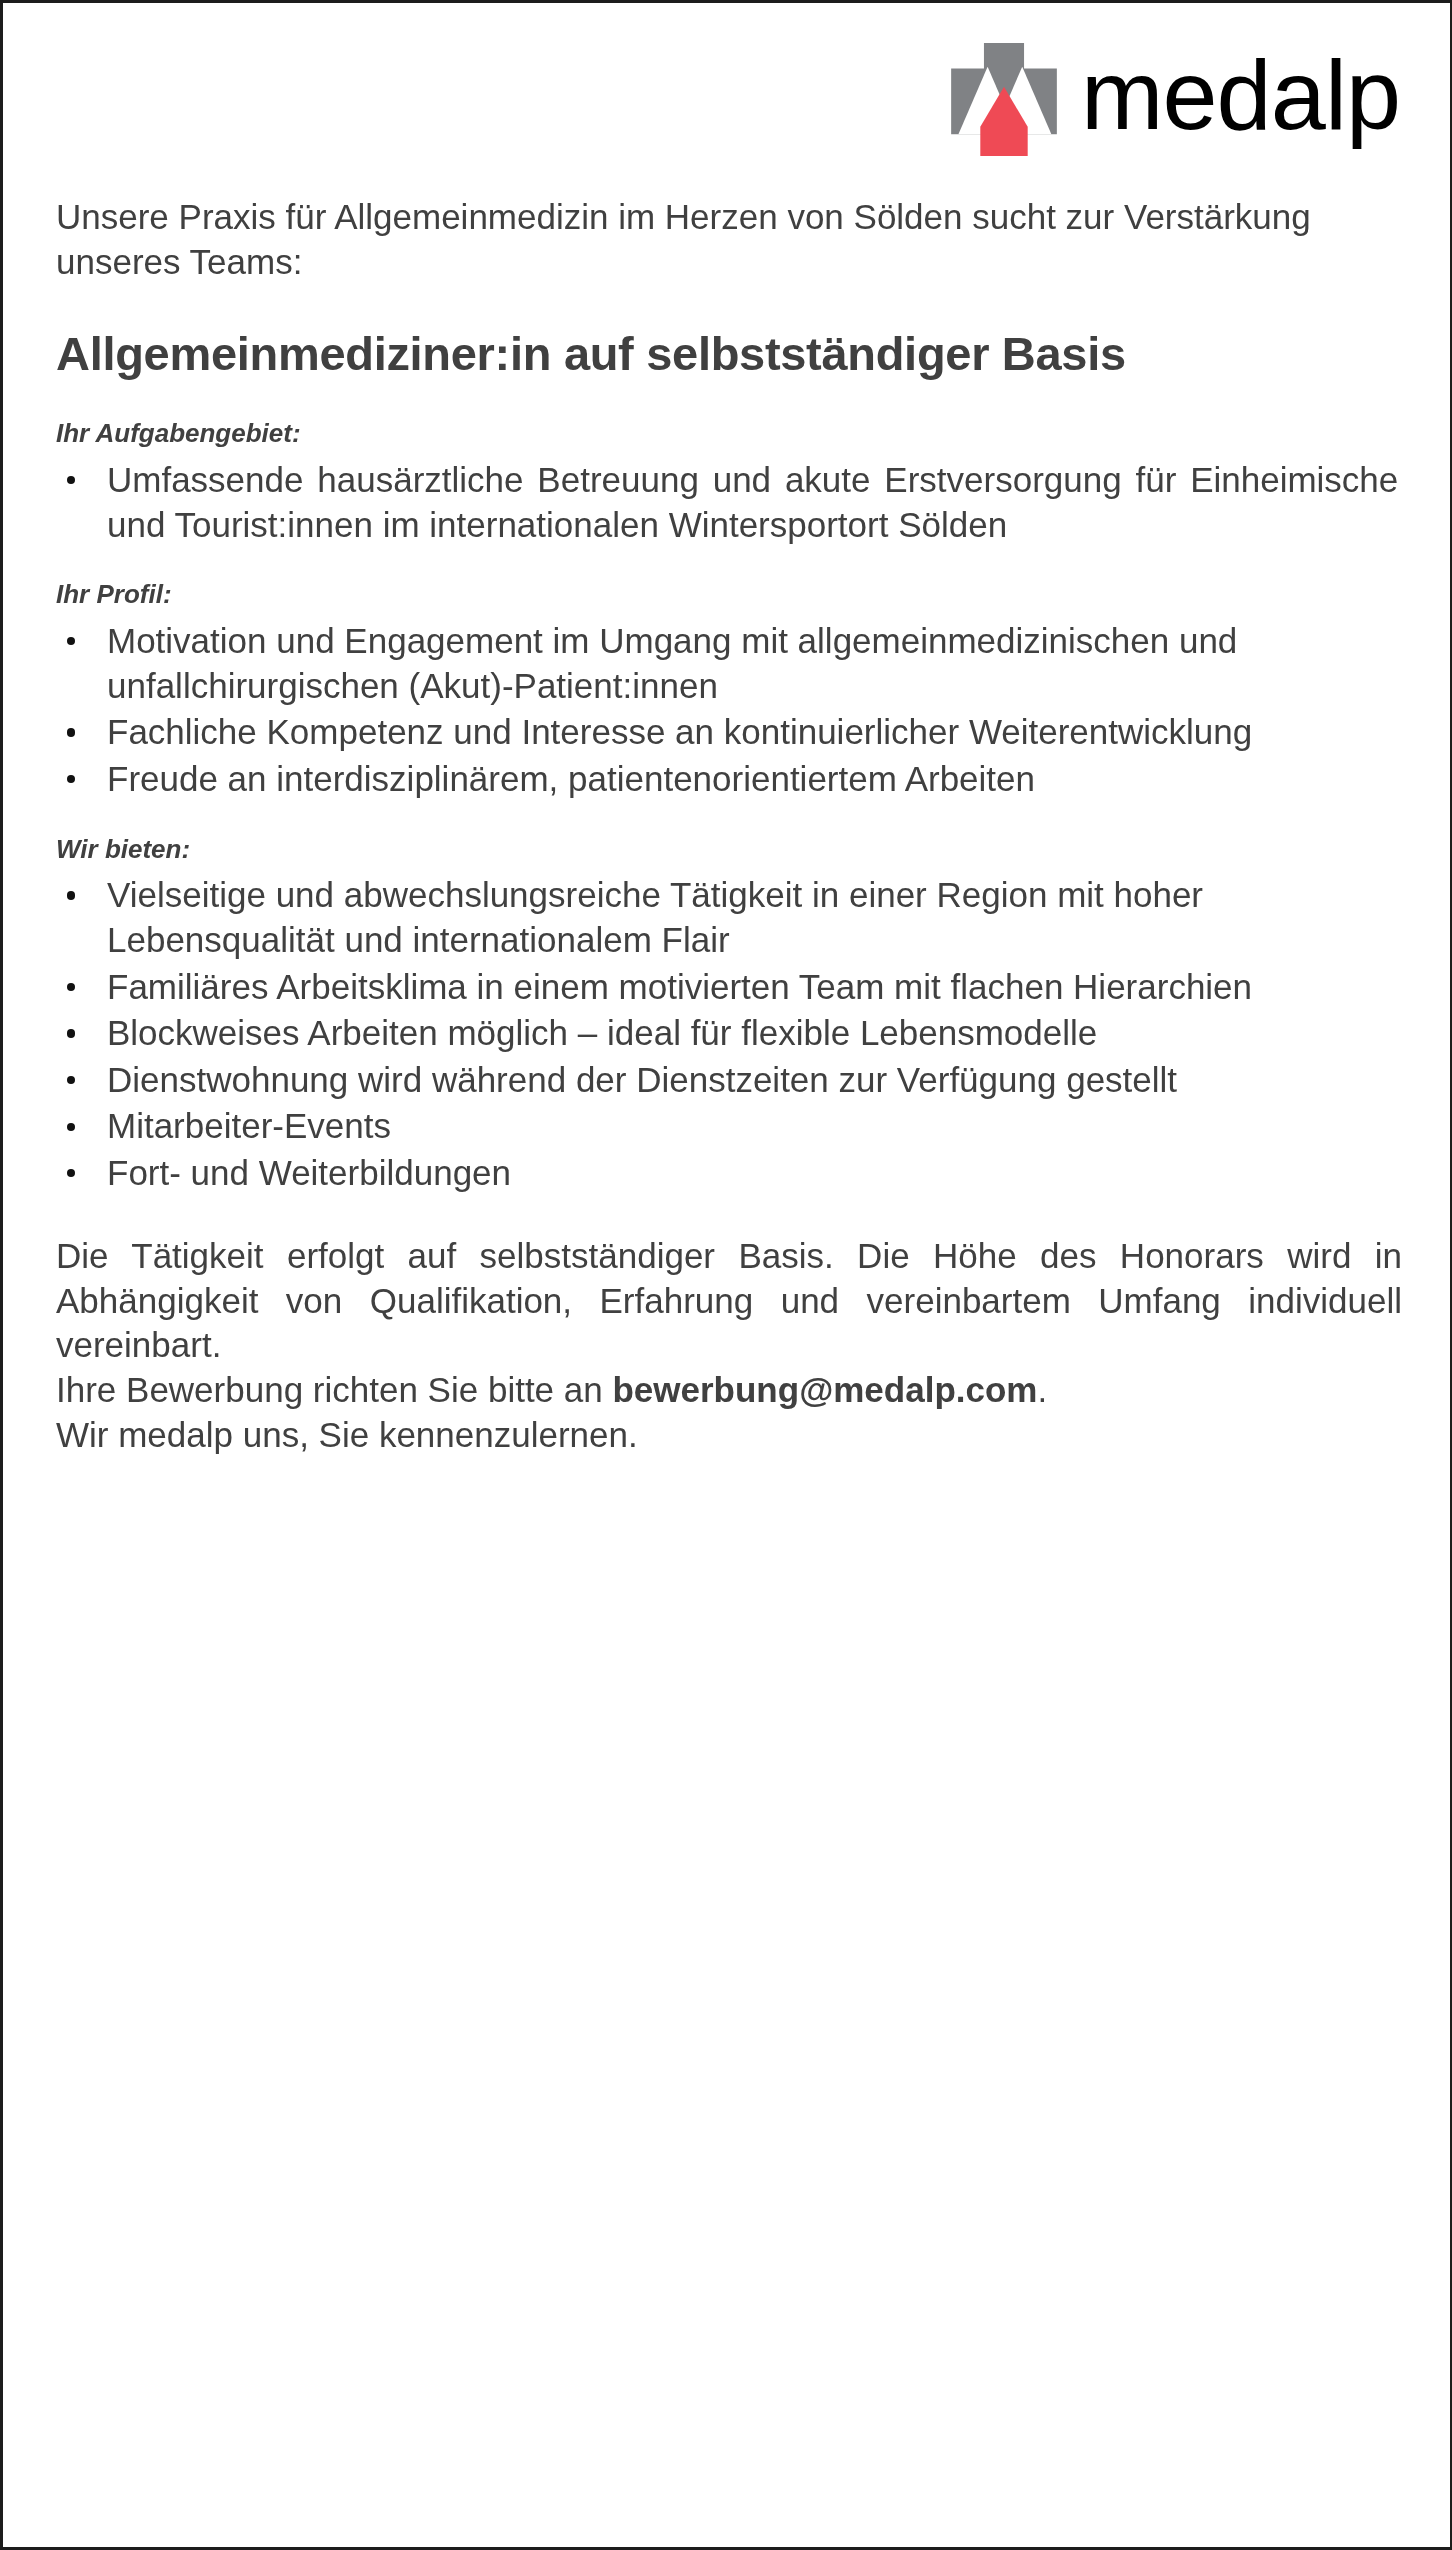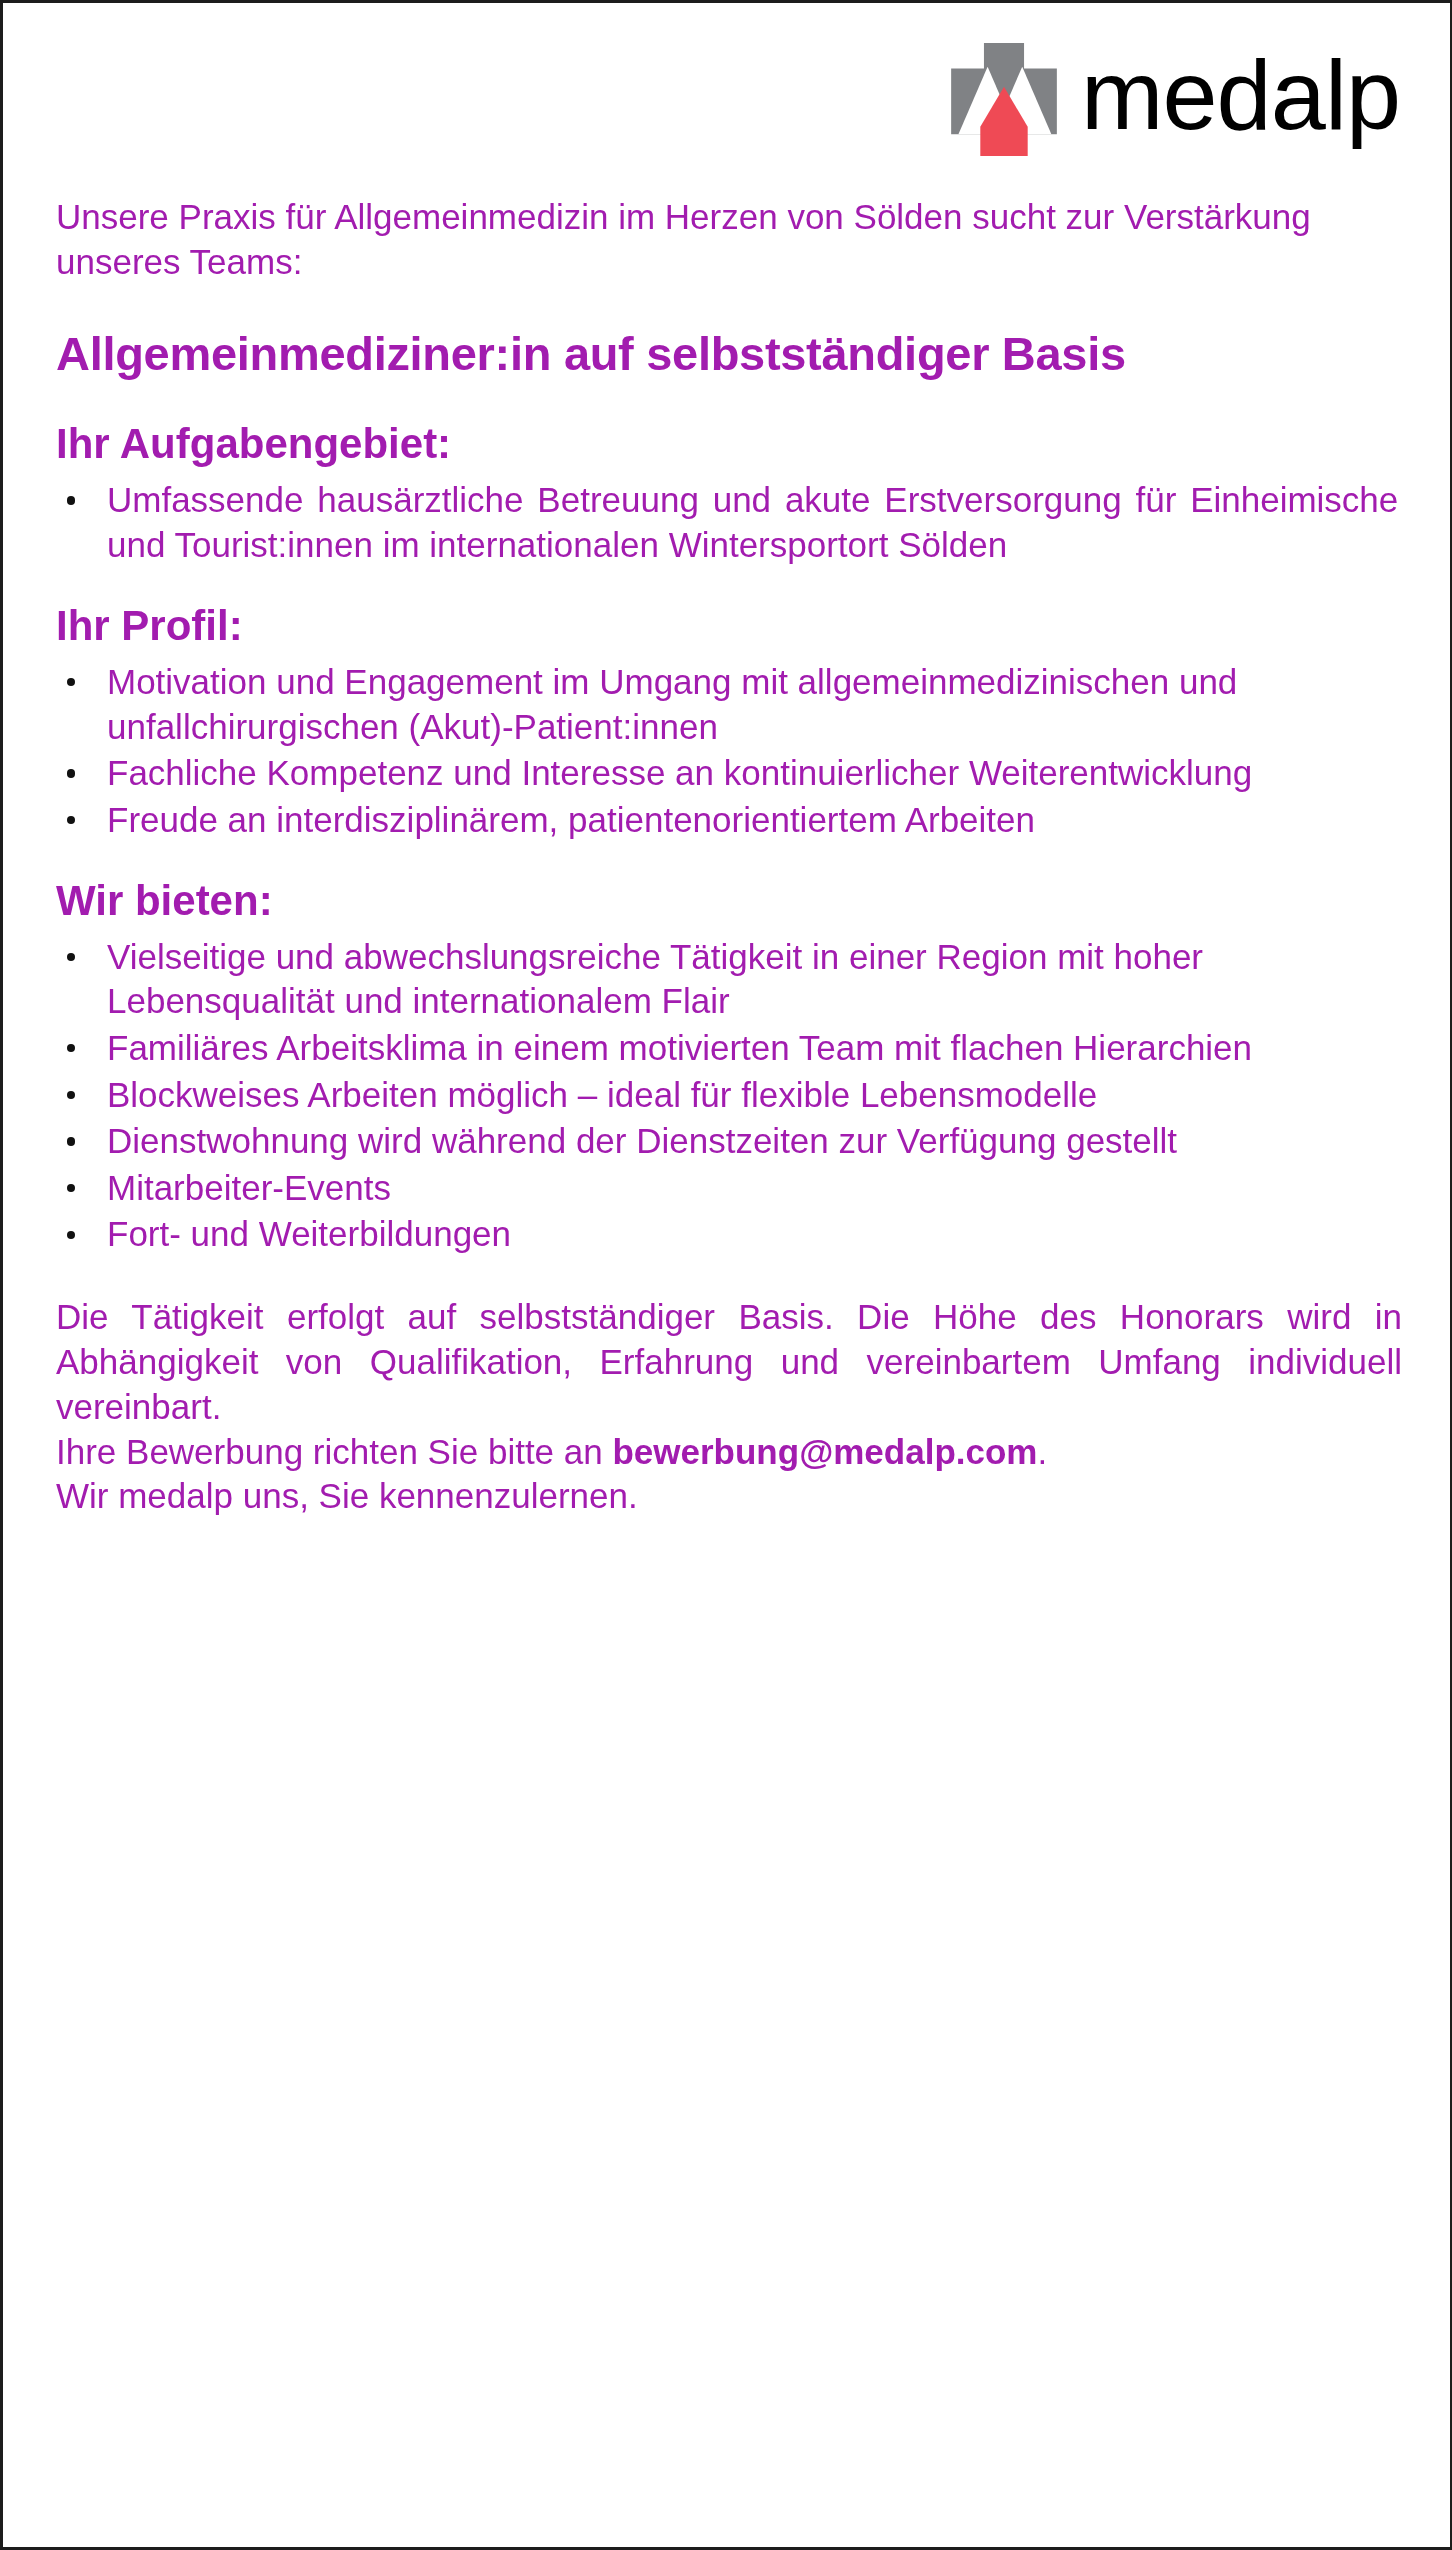--- a/index.html
+++ b/index.html
@@ -51,21 +51,21 @@
     line-height: 0.82;
     letter-spacing: -0.9px;
     font-weight: 400;
     color: #000000;
     white-space: nowrap;
     transform: translateY(-3.7px);
   }
 
   
   .content {
-    color: #a21caf;
+    color: #404040;
     font-size: 35px;
     line-height: 1.28;
   }
 
   .intro {
     margin: 0 0 42px 0;
     padding: 0 12.8px 0 0;
   }
 
   .job-title {
@@ -74,22 +74,23 @@
     line-height: 1.14;
     font-weight: bold;
     letter-spacing: -0.3px;
   }
 
   .section {
     margin: 0 0 31px 0;
   }
   .section-heading {
     font-weight: bold;
-    font-size: 42px;
+    font-size: 26px;
     margin: 0 0 7.3px 0;
+    font-style: italic;
   }
 
   ul.bullets {
     list-style: none;
     margin: 0;
     padding: 0;
   }
   ul.bullets > li {
     position: relative;
     padding-left: 51px;

